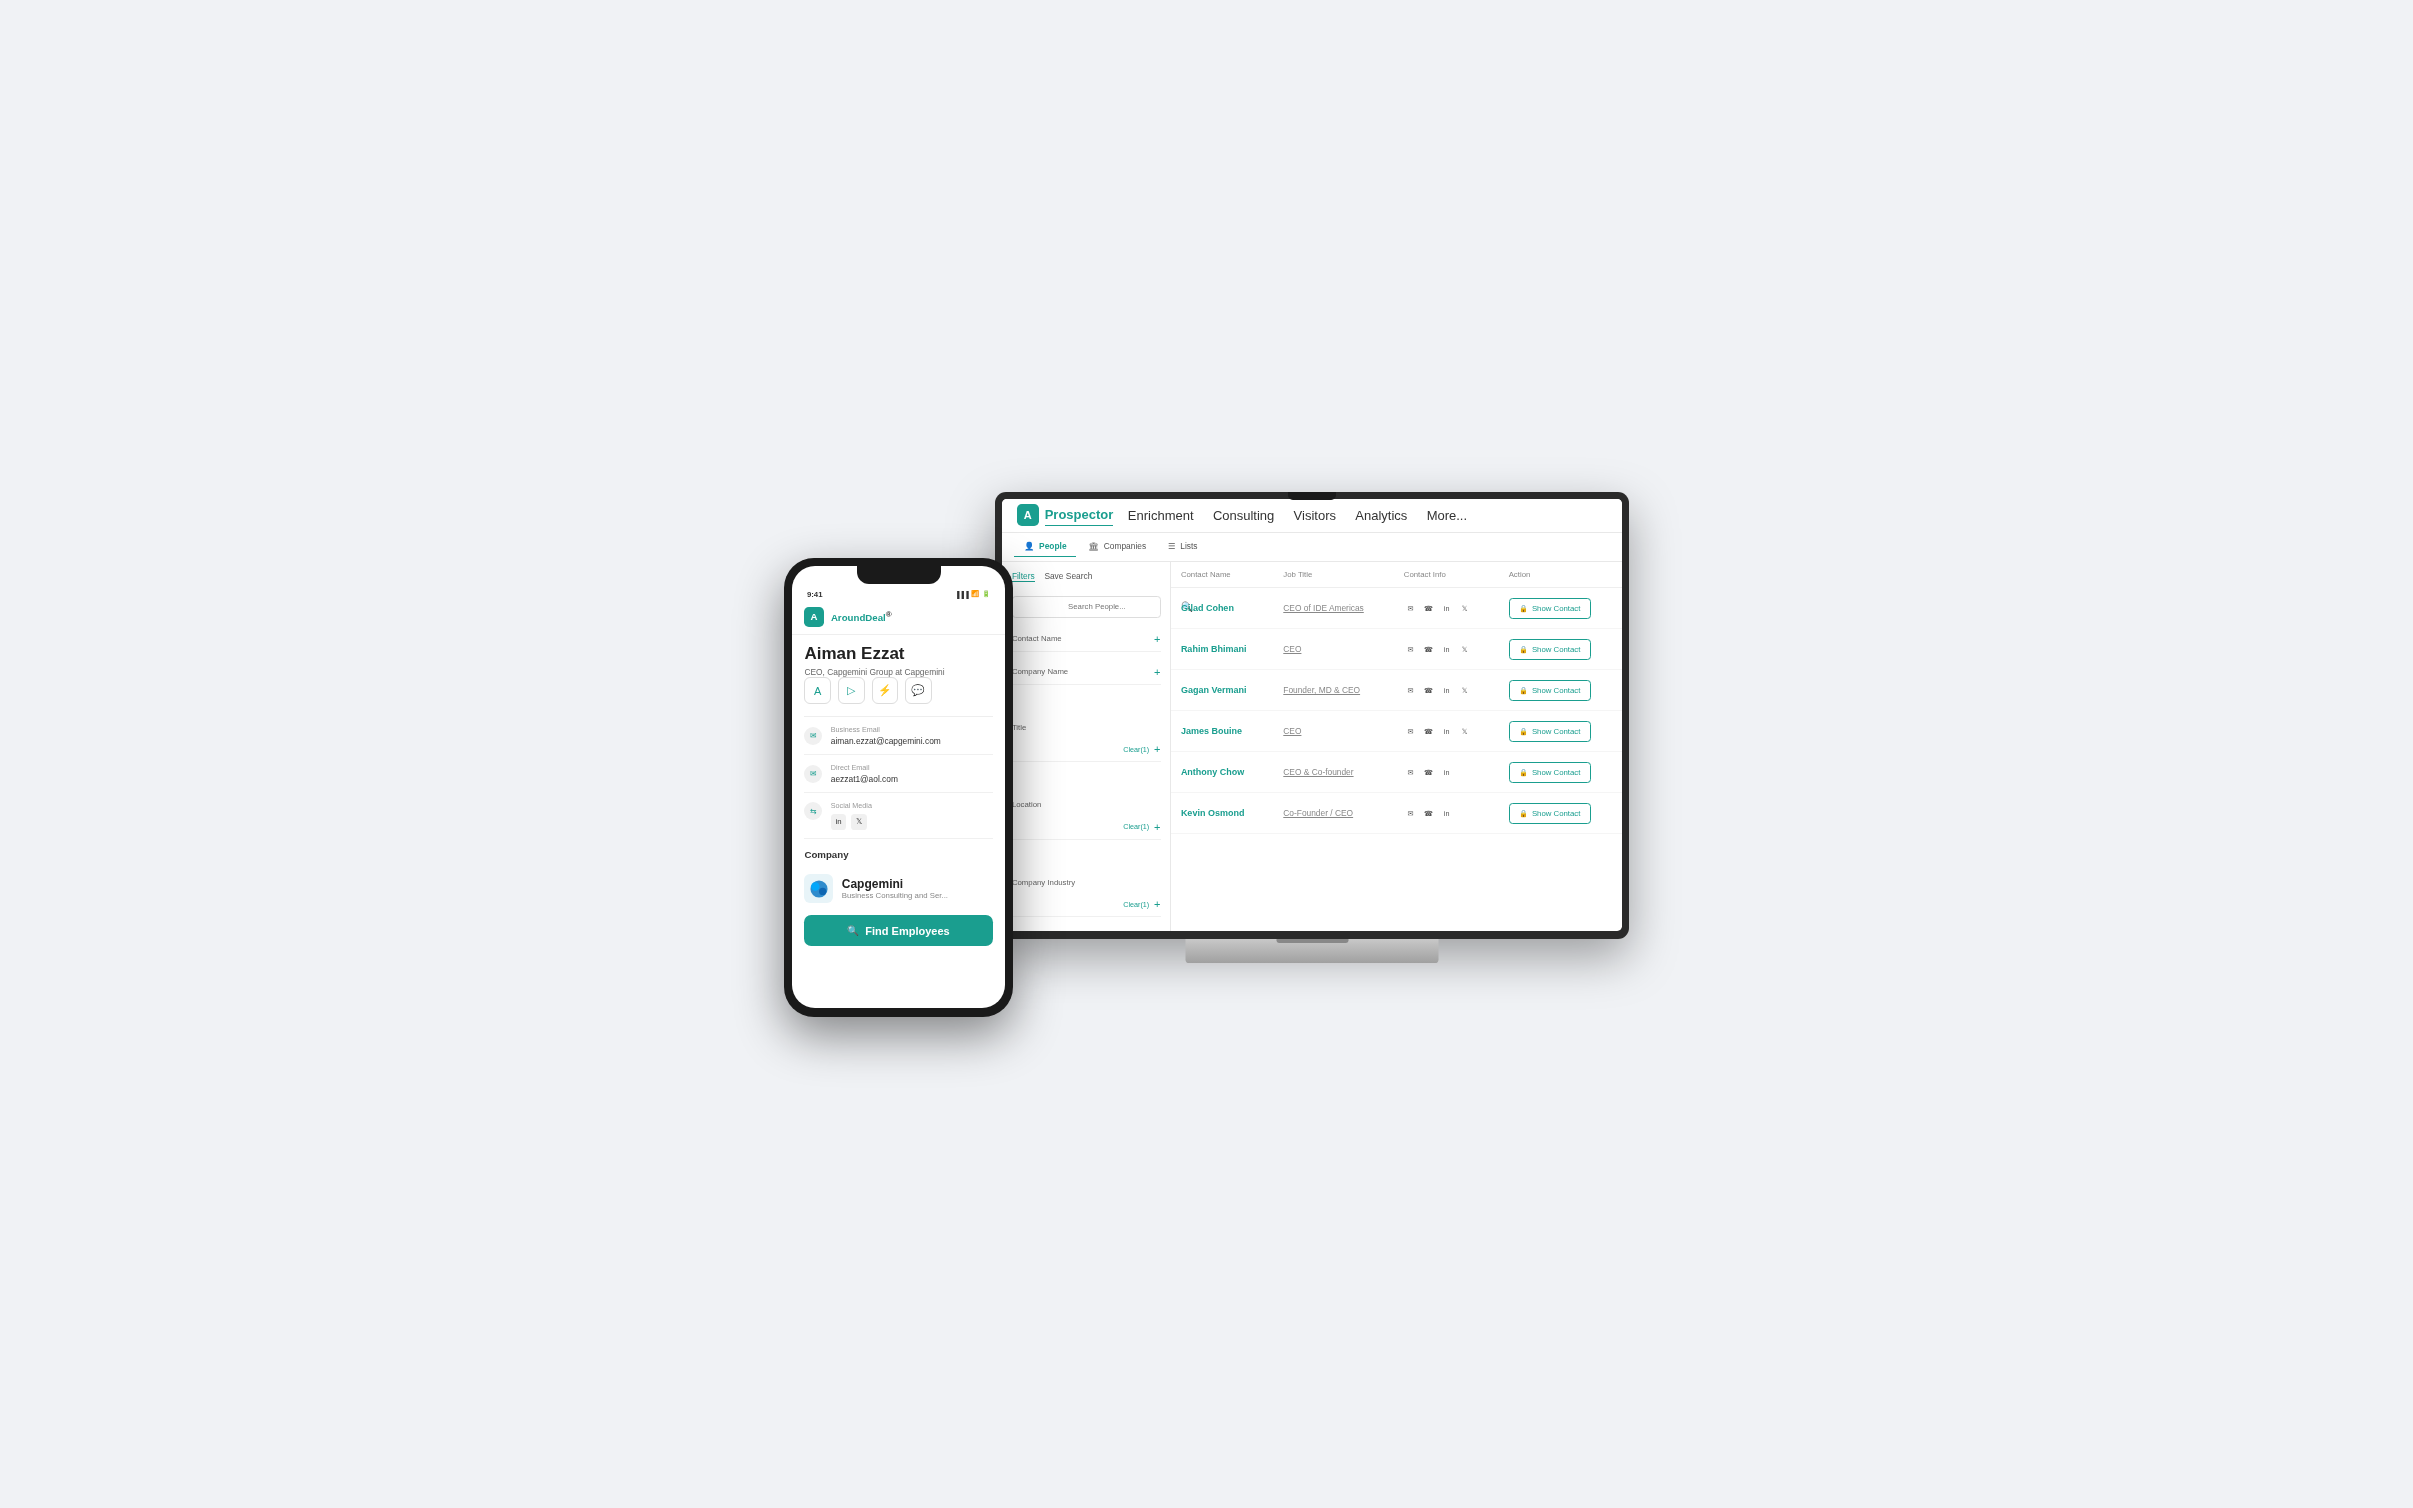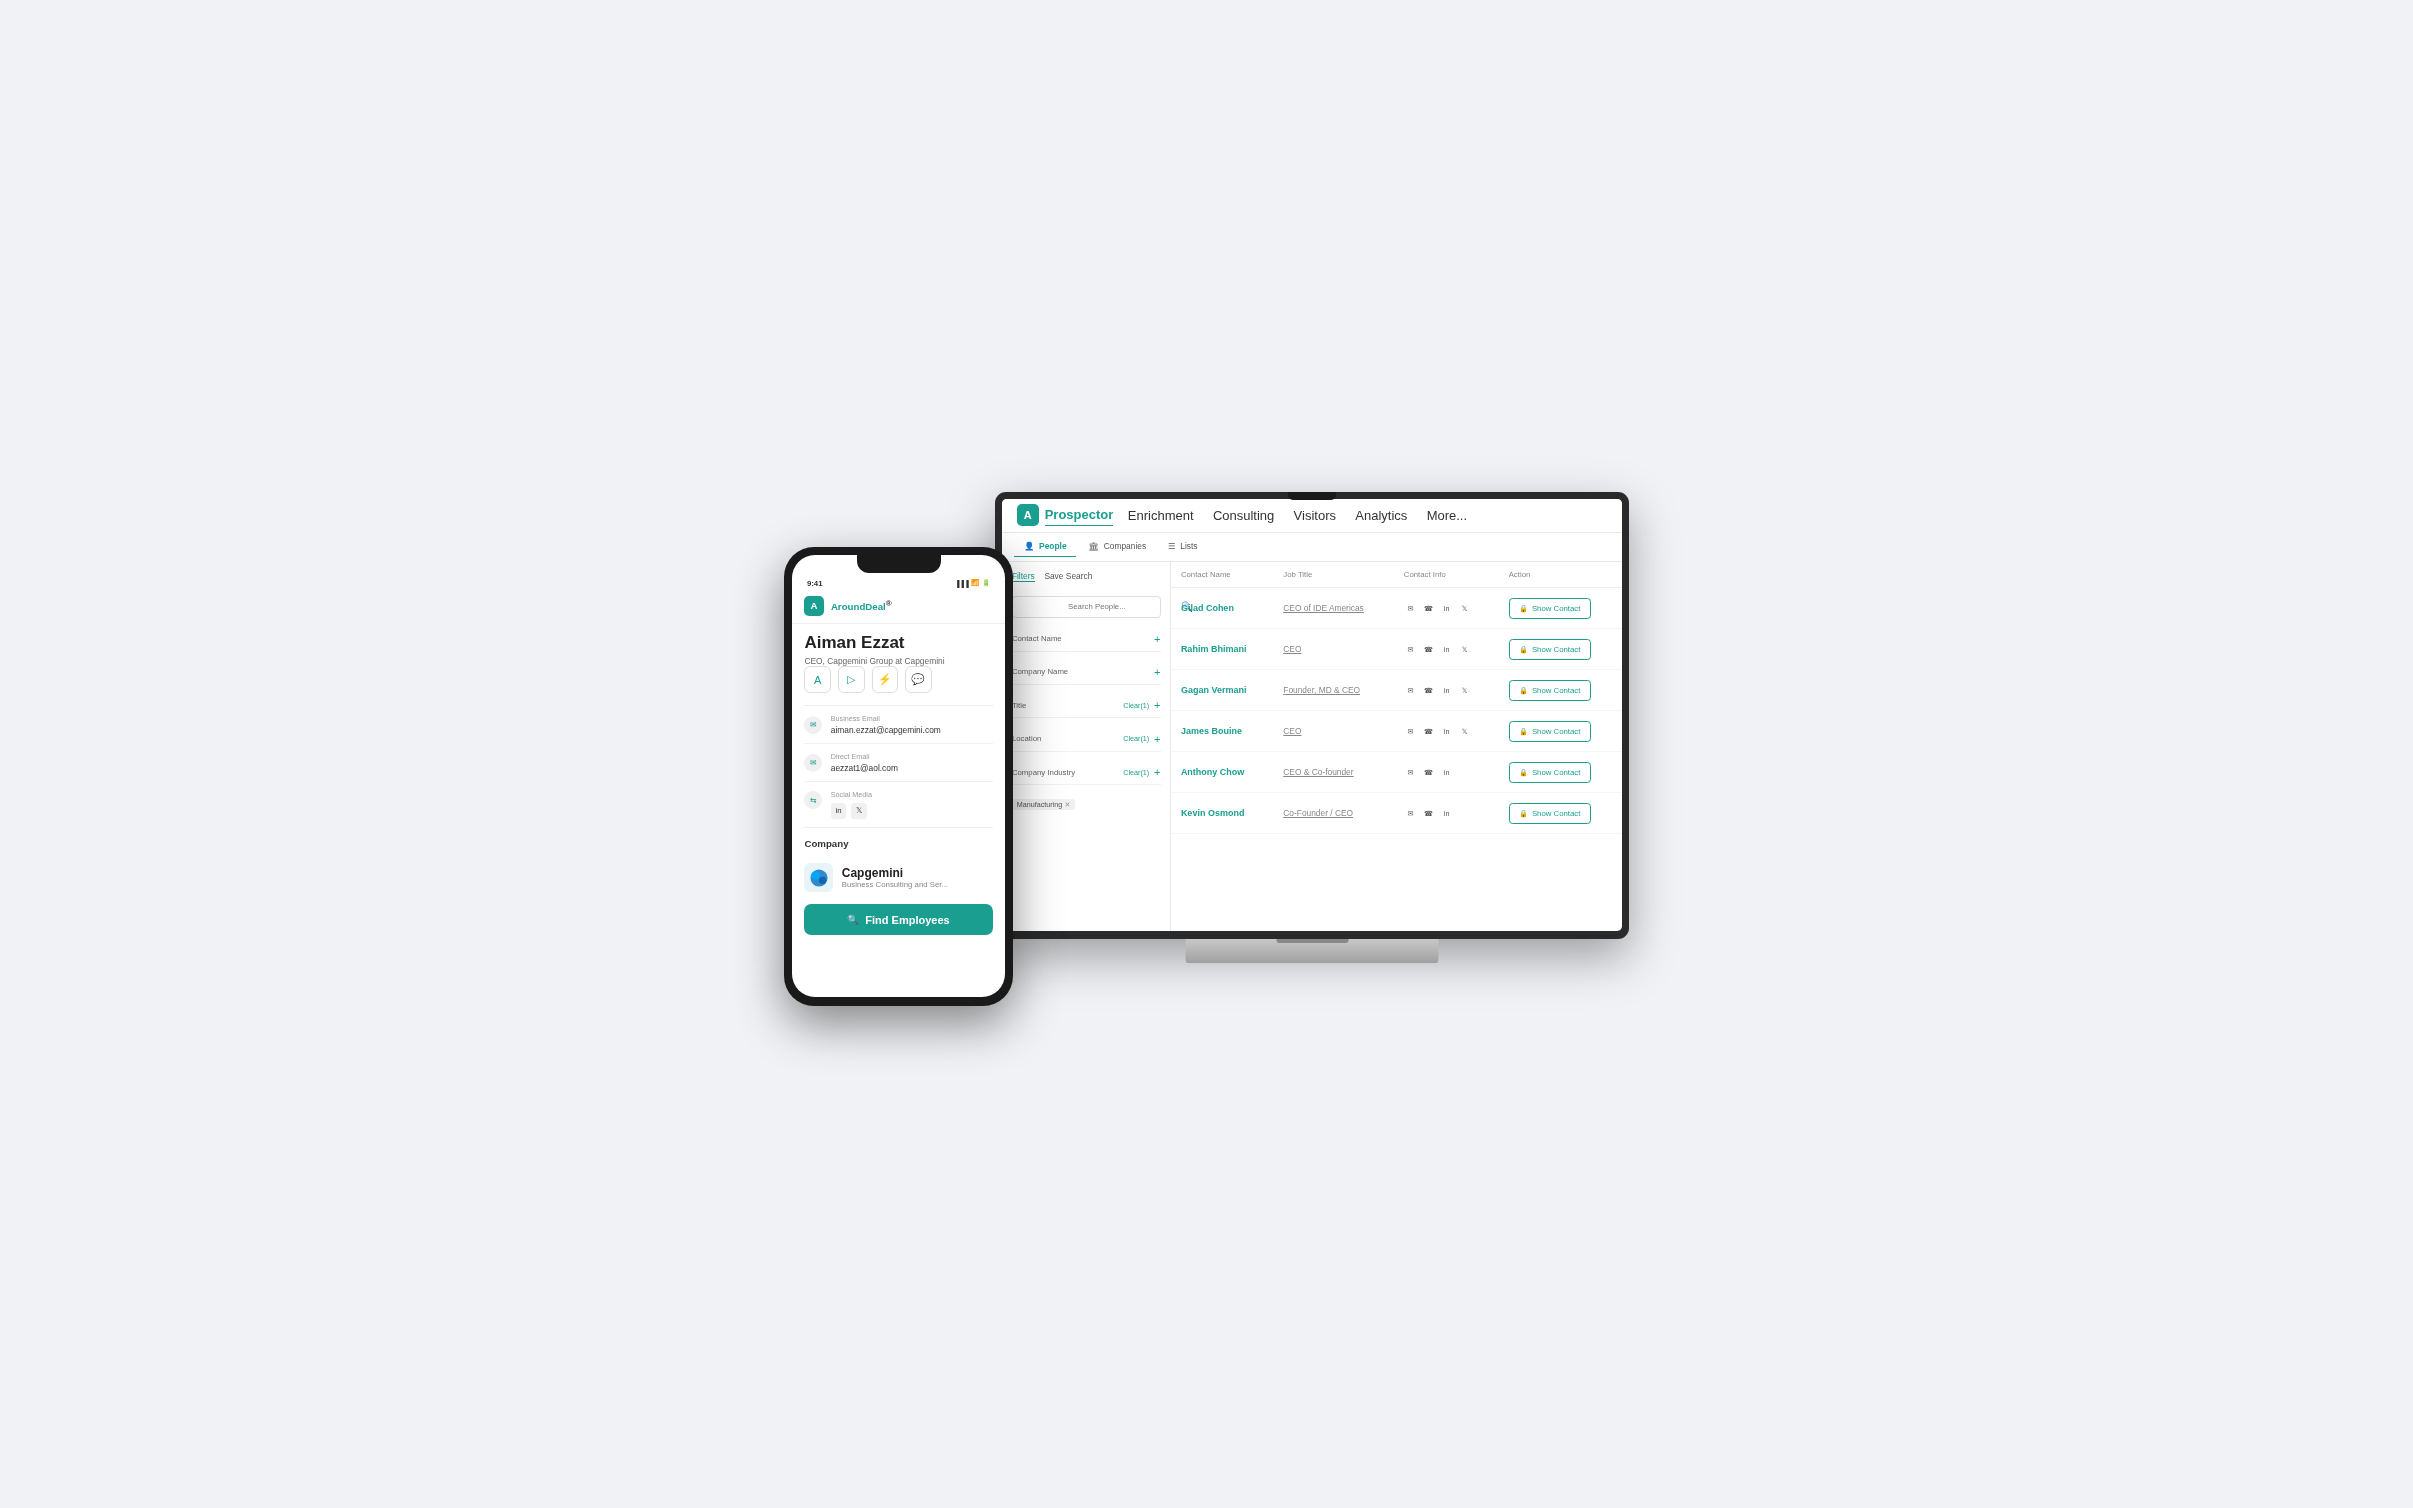--- a/index.html
+++ b/index.html
@@ -224,20 +224,21 @@
 
     .filter-label {
       font-size: 7.8px;
       color: #666;
     }
 
     .filter-actions {
       display: flex;
       align-items: center;
       gap: 4.8px;
+      margin-top: 44px;
     }
 
     .filter-clear {
       font-size: 7.2px;
       color: #1a9e8f;
       cursor: pointer;
     }
 
     .filter-add {
       color: #1a9e8f;
@@ -335,21 +336,21 @@
     }
 
     .lock-icon {
       font-size: 7.2px;
     }
 
     
     .mobile {
       position: absolute;
       left: 0;
-      top: 55px;
+      top: 66px;
       width: 229px;
       height: 459px;
       z-index: 10;
     }
 
     .mobile-body {
       width: 100%;
       height: 100%;
       background: #1a1a1a;
       border-radius: 30px;

